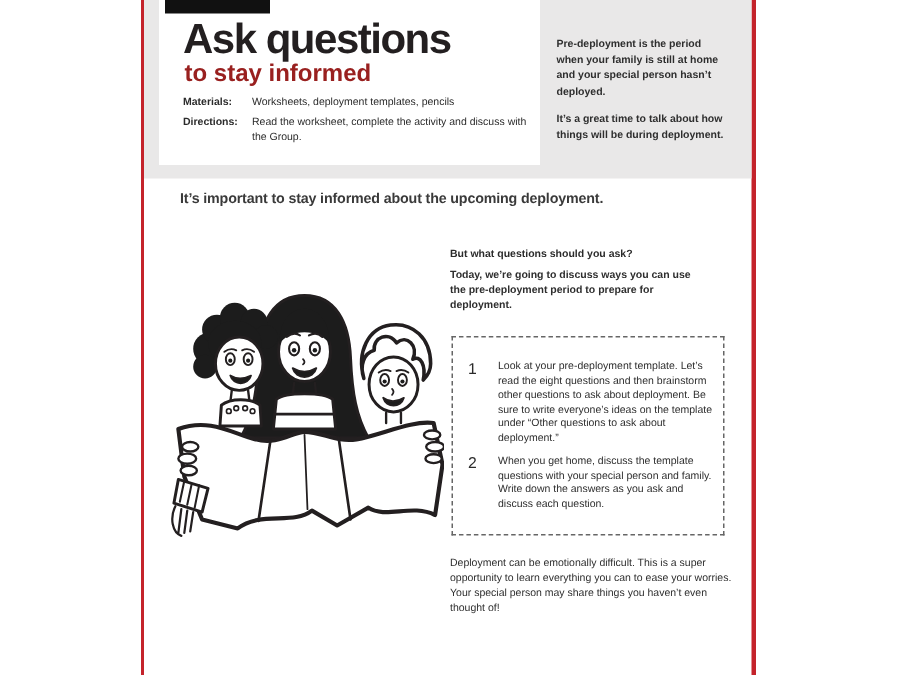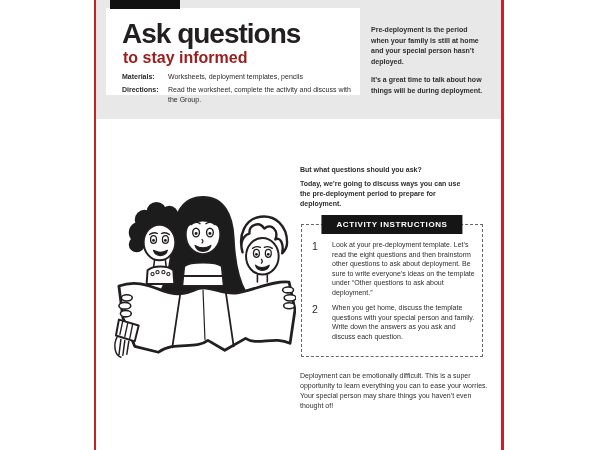--- a/index.html
+++ b/index.html
@@ -4,21 +4,21 @@
 <style>
   * { margin:0; padding:0; box-sizing:border-box; }
   html,body { background:#fff; }
   body { font-family:"Liberation Sans","DejaVu Sans",sans-serif; color:#231f20; }
   .page { position:relative; width:600px; height:450px; background:#fff; overflow:hidden; }
 
   .rule-left  { position:absolute; top:0; bottom:0; left:94px;  width:2px; }
   .rule-right { position:absolute; top:0; bottom:0; left:501px; width:3px; }
 
   .header-band { position:absolute; left:96px; top:0; width:405px; height:119px; }
-  .title-box   { position:absolute; left:106px; top:8px; width:254px; height:87px; background:#fff; }
+  .title-box   { position:absolute; left:106px; top:0; width:254px; height:110px; background:#fff; }
   .top-tab     { position:absolute; left:110px; top:0; width:70px; height:9px; background:#111; }
 
   .title    { position:absolute; left:16px; top:10px; font-size:28px; font-weight:600; letter-spacing:-1px; color:#231f20; }
   .subtitle { position:absolute; left:17px; top:41px; font-size:16px; font-weight:700; }
 
   .meta-row { position:absolute; left:16px; font-size:7px; line-height:9.5px; display:flex; }
   .meta-row .lbl { width:46px; font-weight:700; color:#2b2b2b; }
   .meta-row .val { width:190px; color:#2b2b2b; }
   .meta-materials  { top:64px; }
   .meta-directions { top:77px; }
@@ -69,20 +69,21 @@
   </div>
 
   <div class="top-tab"></div>
 
   <div class="side-note">
     <p>Pre-deployment is the period when your family is still at home and your special person hasn’t deployed.</p>
     <p>It’s a great time to talk about how things will be during deployment.</p>
   </div>
 
   <div class="intro">
+    <div>It’s important to stay informed about the upcoming deployment.</div>
   </div>
 
   <svg class="illustration" viewBox="0 0 186 188" xmlns="http://www.w3.org/2000/svg">
     <g stroke="#231f20" stroke-linecap="round" stroke-linejoin="round">
 
       <path d="M93,6 C72,6 63,24 62,48 C61,72 58,88 50,102 L136,102 C128,88 125,72 124,48 C123,24 114,6 93,6 Z" fill="#1c1c1c" stroke-width="2"></path>
       <ellipse cx="93" cy="44" rx="17.5" ry="20" fill="#fff" stroke-width="2"></ellipse>
       <path d="M76,39 C76,24 83,15 93,15 C103,15 110,24 110,39 C104,28 82,28 76,39 Z" fill="#1c1c1c" stroke="none"></path>
       <path d="M81,34 q5,-4 9,-1 M96,33 q5,-3 9,1" fill="none" stroke-width="1.4"></path>
       <ellipse cx="86" cy="42" rx="3.4" ry="4.4" fill="#fff" stroke-width="1.4"></ellipse>
@@ -150,21 +151,20 @@
       <ellipse cx="180" cy="116" rx="5.5" ry="3" fill="#fff" stroke-width="1.6"></ellipse>
     </g>
   </svg>
 
   <div class="right-col">
     <div class="question">But what questions should you ask?</div>
     <div class="discuss">Today, we’re going to discuss ways you can use the pre-deployment period to prepare for deployment.</div>
   </div>
 
   <div class="activity-box">
-    <div class="activity-header">ACTIVITY INSTRUCTIONS</div>
     <div class="step step-1">
       <span class="num">1</span>
       <span class="txt">Look at your pre-deployment template. Let’s read the eight questions and then brainstorm other questions to ask about deployment. Be sure to write everyone’s ideas on the template under “Other questions to ask about deployment.”</span>
     </div>
     <div class="step step-2">
       <span class="num">2</span>
       <span class="txt">When you get home, discuss the template questions with your special person and family. Write down the answers as you ask and discuss each question.</span>
     </div>
   </div>
 

